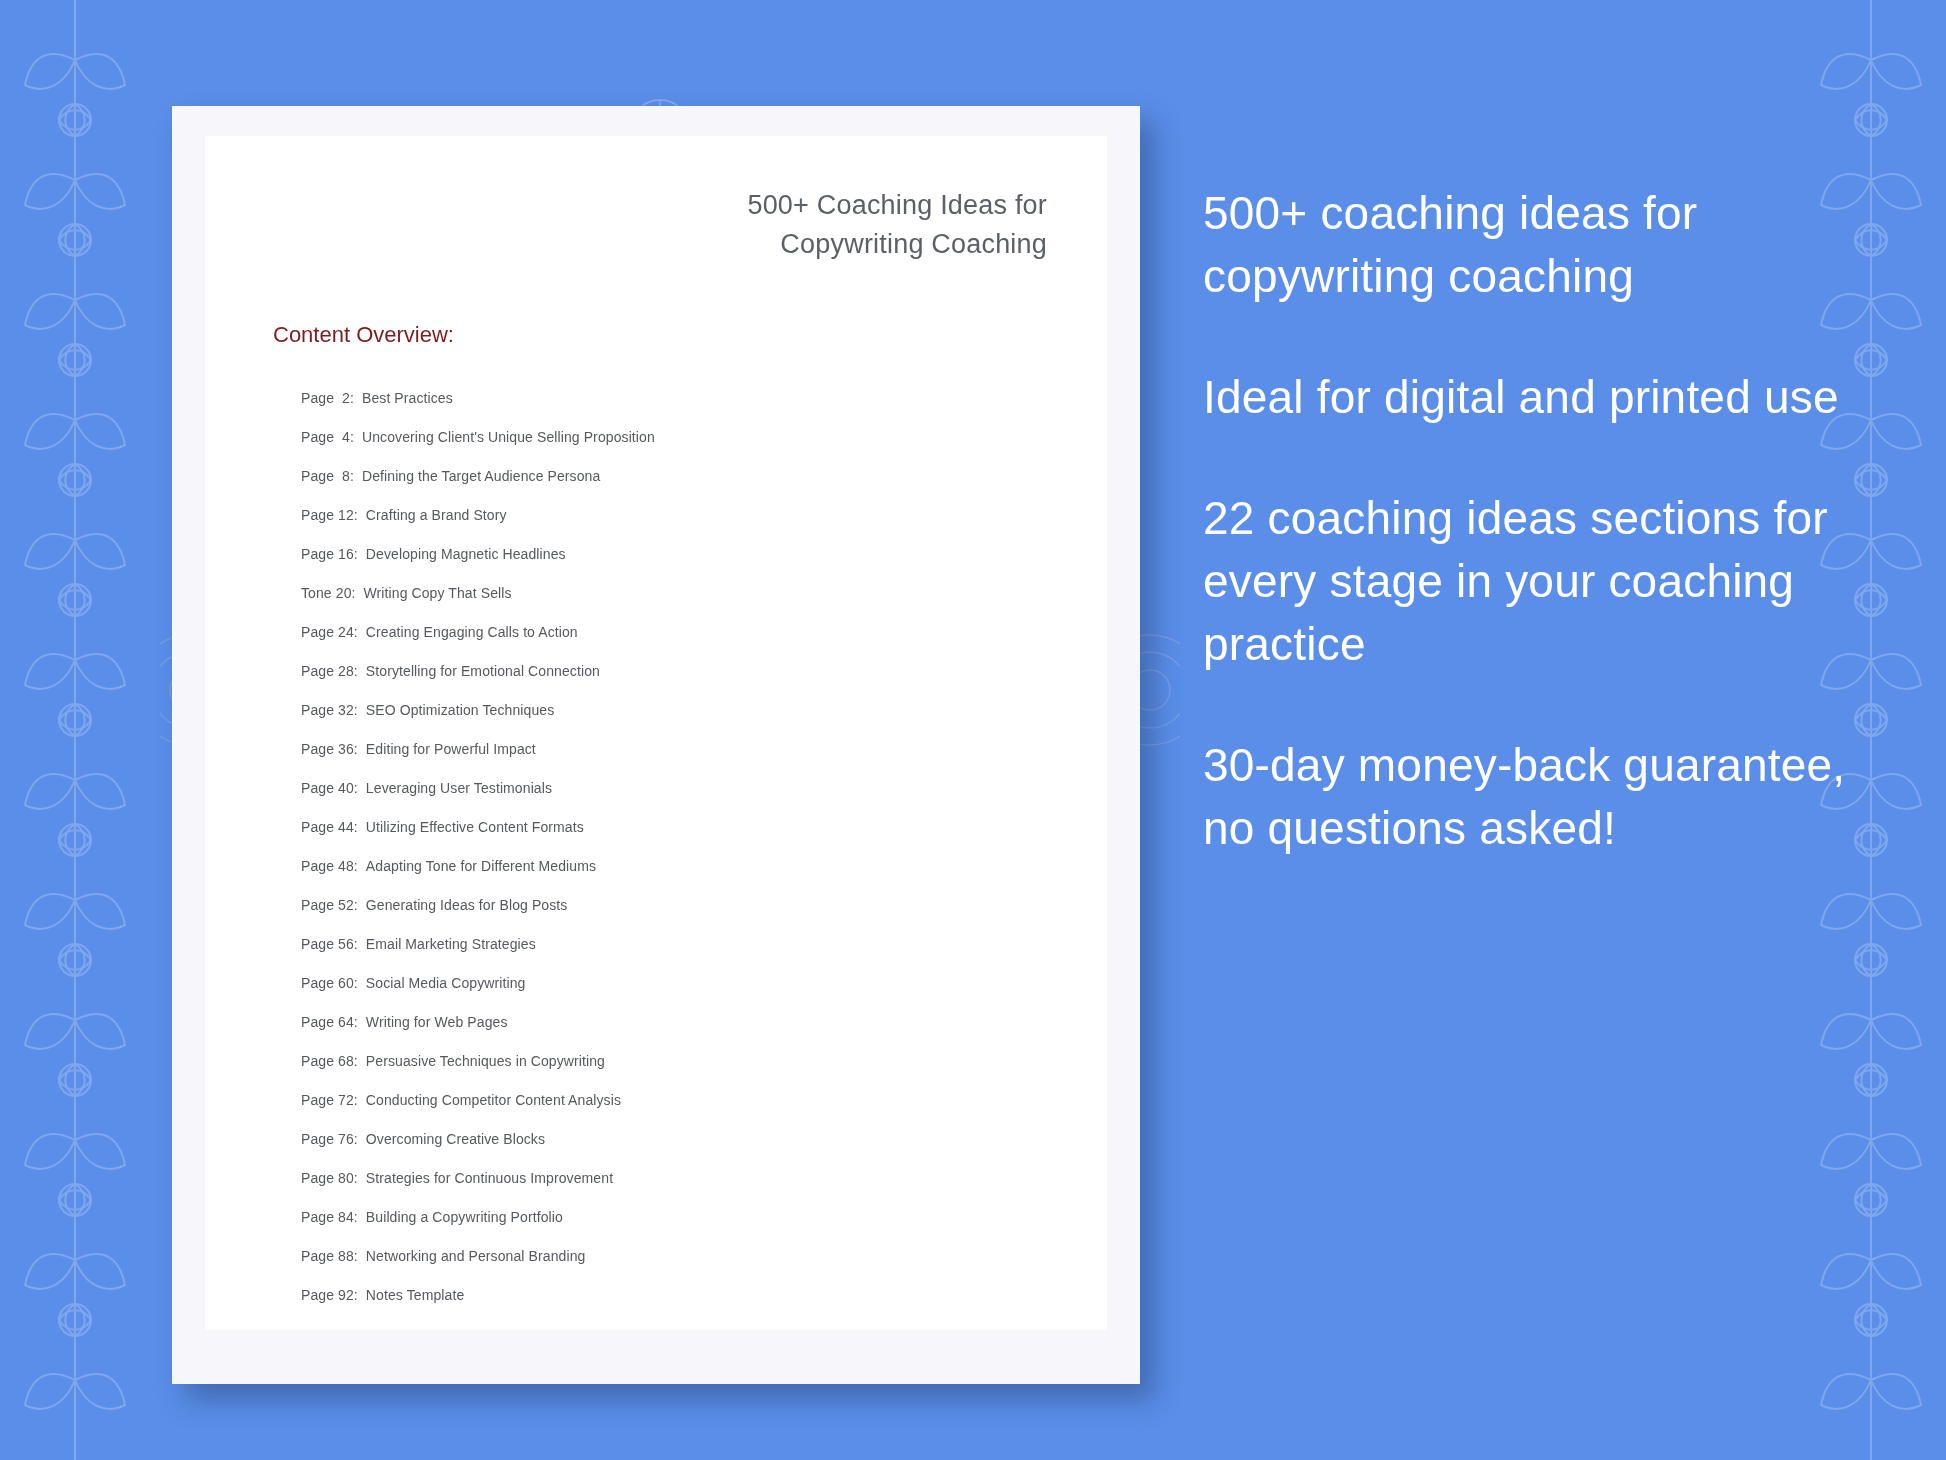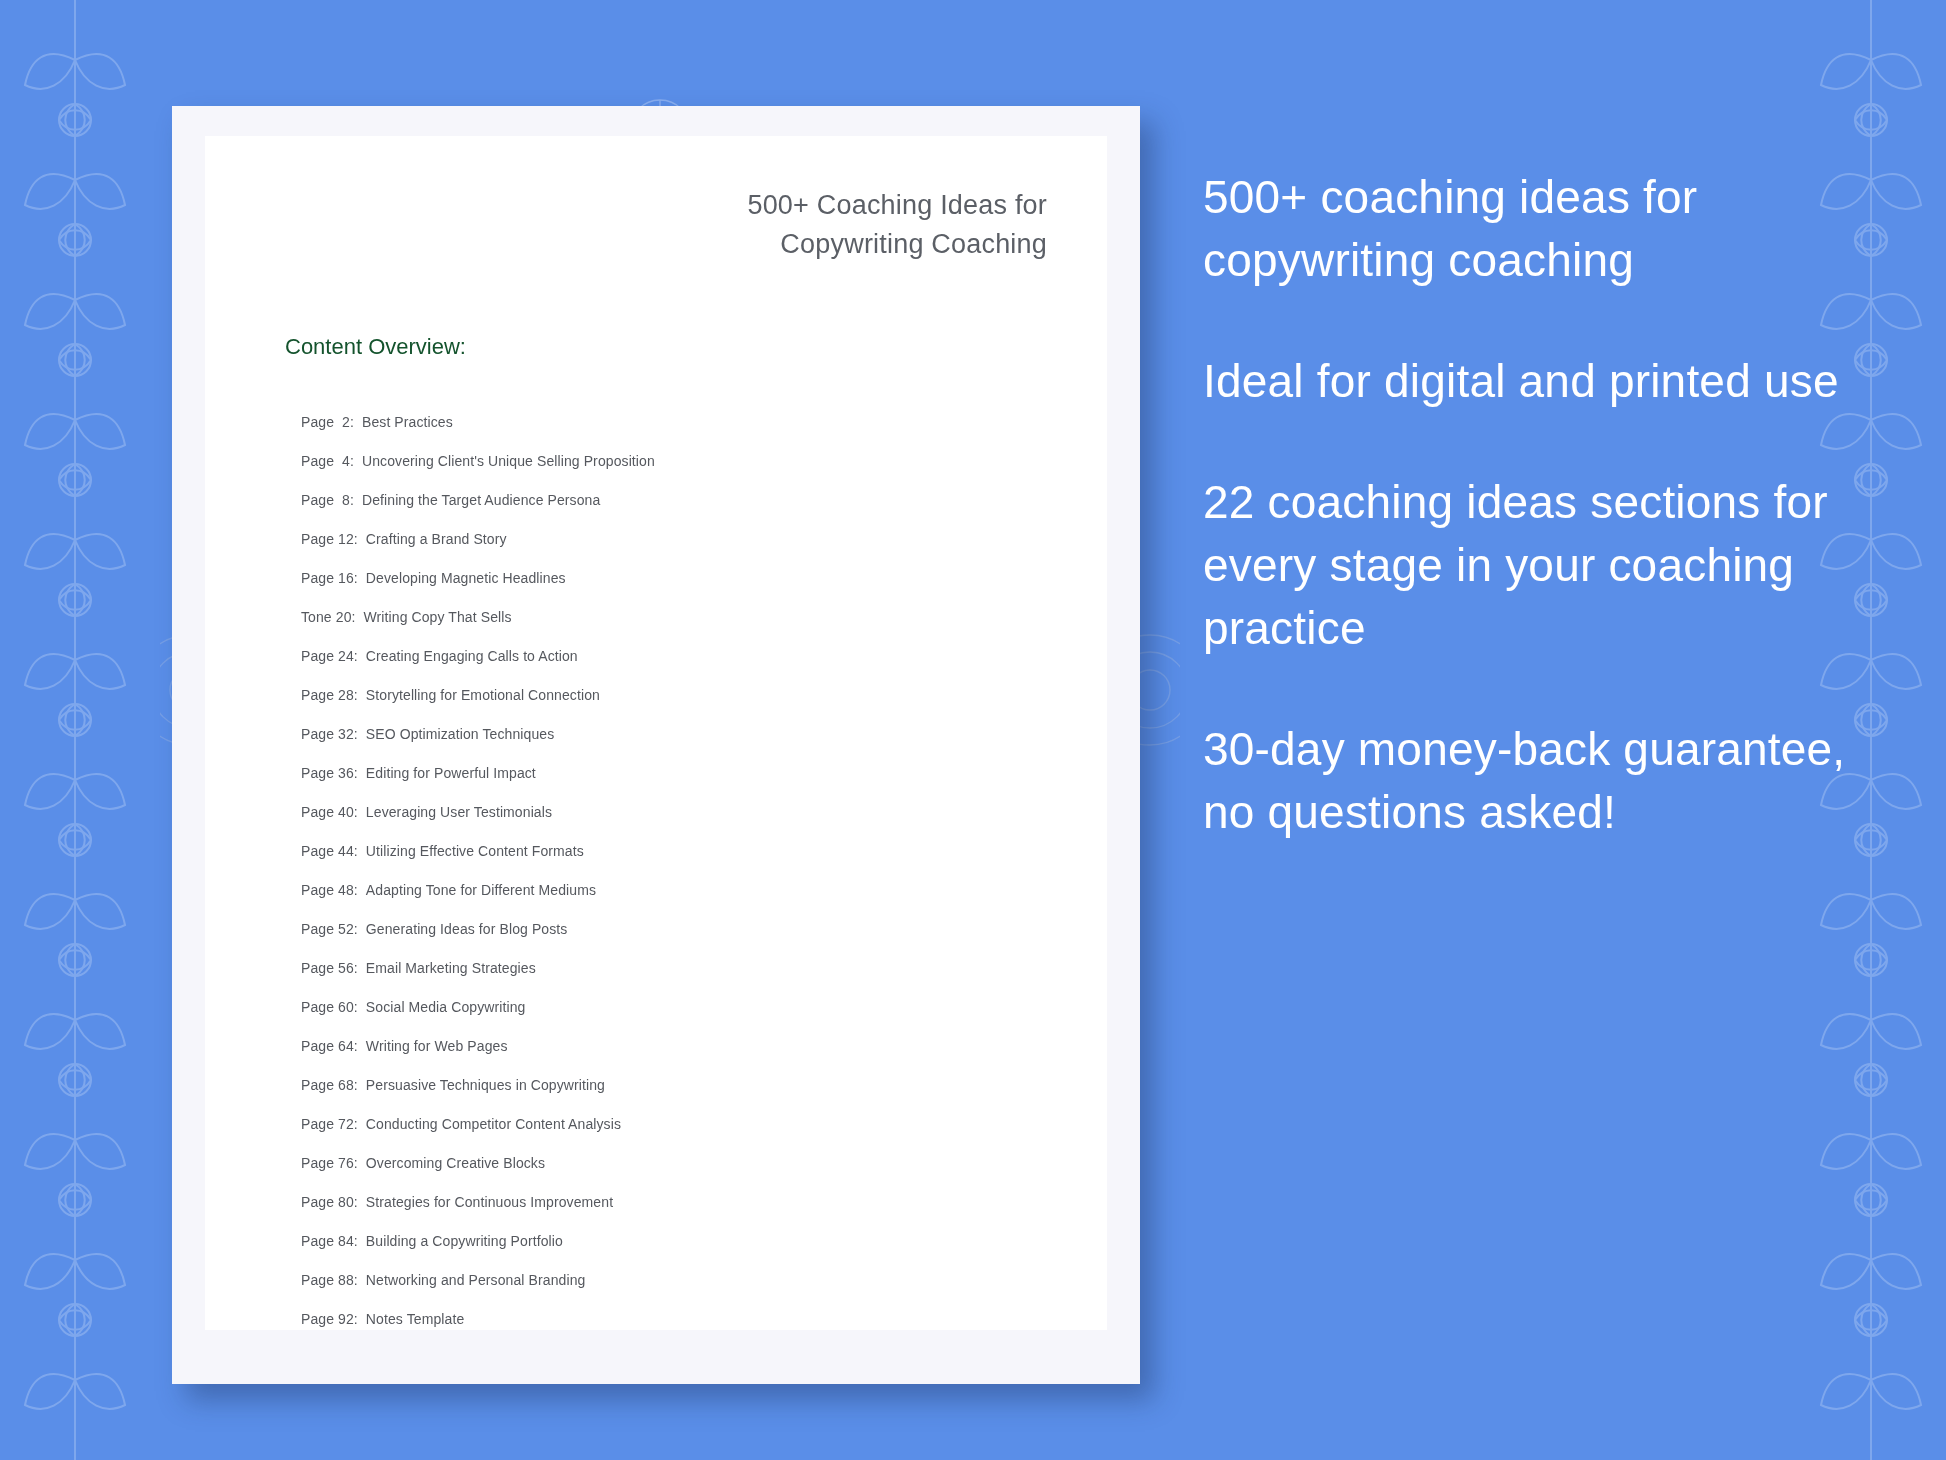--- a/index.html
+++ b/index.html
@@ -56,24 +56,24 @@
     margin: 0;
     padding: 50px 60px 0 60px;
     text-align: right;
     font-size: 27px;
     line-height: 39px;
     color: #5b5f66;
     font-weight: 400;
     letter-spacing: 0.2px;
   }
   .doc-subhead {
-    margin: 16px;
+    margin: 4px;
     padding: 54px 0 0 64px;
     font-size: 22px;
-    color: #14532d;
+    color: #7f1d1d;
     font-weight: 400;
   }
   .toc {
     margin: 0;
     padding: 26px 0 0 0;
     list-style: none;
   }
   .toc li {
     display: flex;
     padding: 0 0 0 96px;
@@ -88,21 +88,21 @@
     font-variant-numeric: tabular-nums;
   }
   .toc .ttl {
     margin-left: 8px;
   }
 
   
   .bullets {
     position: absolute;
     left: 1203px;
-    top: 166px;
+    top: 182px;
     width: 660px;
     color: #ffffff;
   }
   .bullets p {
     margin: 0 0 58px 0;
     font-size: 46px;
     line-height: 63px;
     font-weight: 400;
     letter-spacing: 0.2px;
   }

